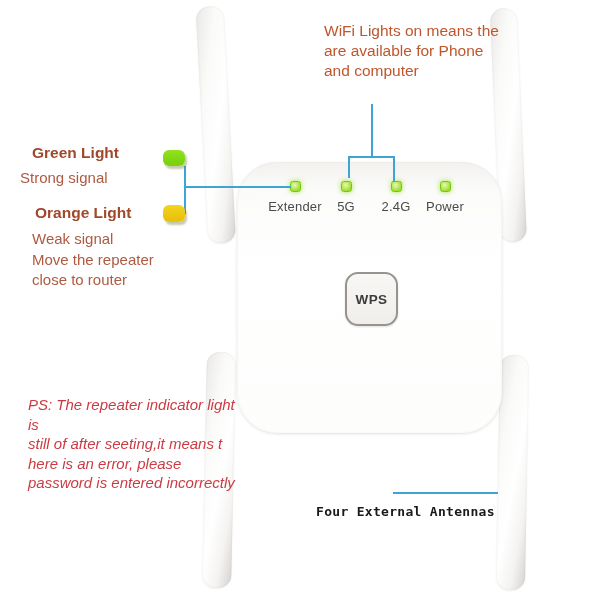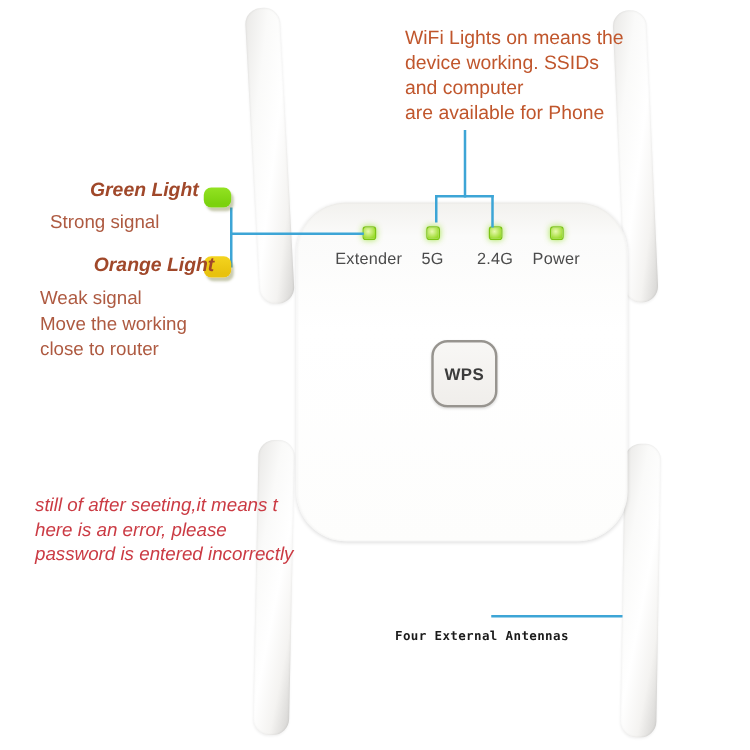--- a/index.html
+++ b/index.html
@@ -48,30 +48,30 @@
     box-shadow:2px 3px 2px rgba(110,115,45,0.38);}
   .swatch-green{left:163px;top:150px;height:16px;
     background:linear-gradient(180deg,#93e222 0%,var(--swatch-green,#7bd20e) 80%);}
   .swatch-orange{left:163px;top:205px;height:17px;
     background:linear-gradient(180deg,#f4d41f 0%,var(--swatch-orange,#e8c20e) 80%);}
   
   .txt{position:absolute;z-index:8;}
   .txt span{display:block;}
   .wifi-note{left:295px;top:21px;width:190px;color:var(--note-orange,#c0562c);
     font-size:15.5px;line-height:20px;margin-left:29px;}
-  .side-title{font-weight:bold;font-style:italic;font-size:15.5px;color:var(--left-title,#a0482a);margin-left:40px;}
+  .side-title{font-weight:bold;font-size:15.5px;color:var(--left-title,#a0482a);}
   .side-body{font-size:15px;line-height:20.5px;color:var(--left-text,#ae5a41);}
   .t-green-title{left:32px;top:144px;}
-  .t-strong{left:40px;top:168px;text-align:center;}
+  .t-strong{left:20px;top:168px;text-align:center;}
   .t-orange-title{left:35px;top:204px;text-align:center;}
   .t-weak{left:32px;top:229px;}
   .ps-note{left:28px;top:395px;width:220px;font-style:italic;font-size:15px;line-height:19.5px;
     color:var(--ps-red,#cb3b44);}
   .antenna-caption{left:316px;top:504px;font-family:"DejaVu Sans Mono",monospace;
-    font-weight:bold;font-size:10px;color:#1a1a1a;letter-spacing:0.3px;}
+    font-weight:bold;font-size:13px;color:#1a1a1a;letter-spacing:0.3px;}
 </style>
 </head>
 <body>
 
 <div class="canvas">
 
   <div class="antenna ant-tl"></div>
   <div class="antenna ant-tr"></div>
   <div class="antenna ant-bl"></div>
   <div class="antenna ant-br"></div>
@@ -102,36 +102,36 @@
   <div class="cline" style="left:393px;top:156px;width:2px;height:26px;"></div>
   <div class="cline" style="left:184px;top:166px;width:2px;height:48px;"></div>
   <div class="cline" style="left:184px;top:186px;width:107px;height:2px;"></div>
   <div class="cline" style="left:393px;top:492px;width:105px;height:2px;"></div>
 
   <div class="swatch swatch-green"></div>
   <div class="swatch swatch-orange"></div>
 
   <div class="txt wifi-note">
     <span>WiFi Lights on means the</span>
-    <span>device working. SSIDs</span>
+    <span>are available for Phone</span>
     <span>and computer</span>
-    <span>are available for Phone</span>
   </div>
 
   <div class="txt side-title t-green-title">Green Light</div>
   <div class="txt side-body t-strong">Strong signal</div>
 
   <div class="txt side-title t-orange-title">Orange Light</div>
   <div class="txt side-body t-weak">
     <span>Weak signal</span>
-    <span>Move the working</span>
+    <span>Move the repeater</span>
     <span>close to router</span>
   </div>
 
   <div class="txt ps-note">
+    <span>PS: The repeater indicator light is</span>
     <span>still of after seeting,it means t</span>
     <span>here is an error, please</span>
     <span>password is entered incorrectly</span>
   </div>
 
   <div class="txt antenna-caption">Four External Antennas</div>
 
 </div>
 
 </body></html>

